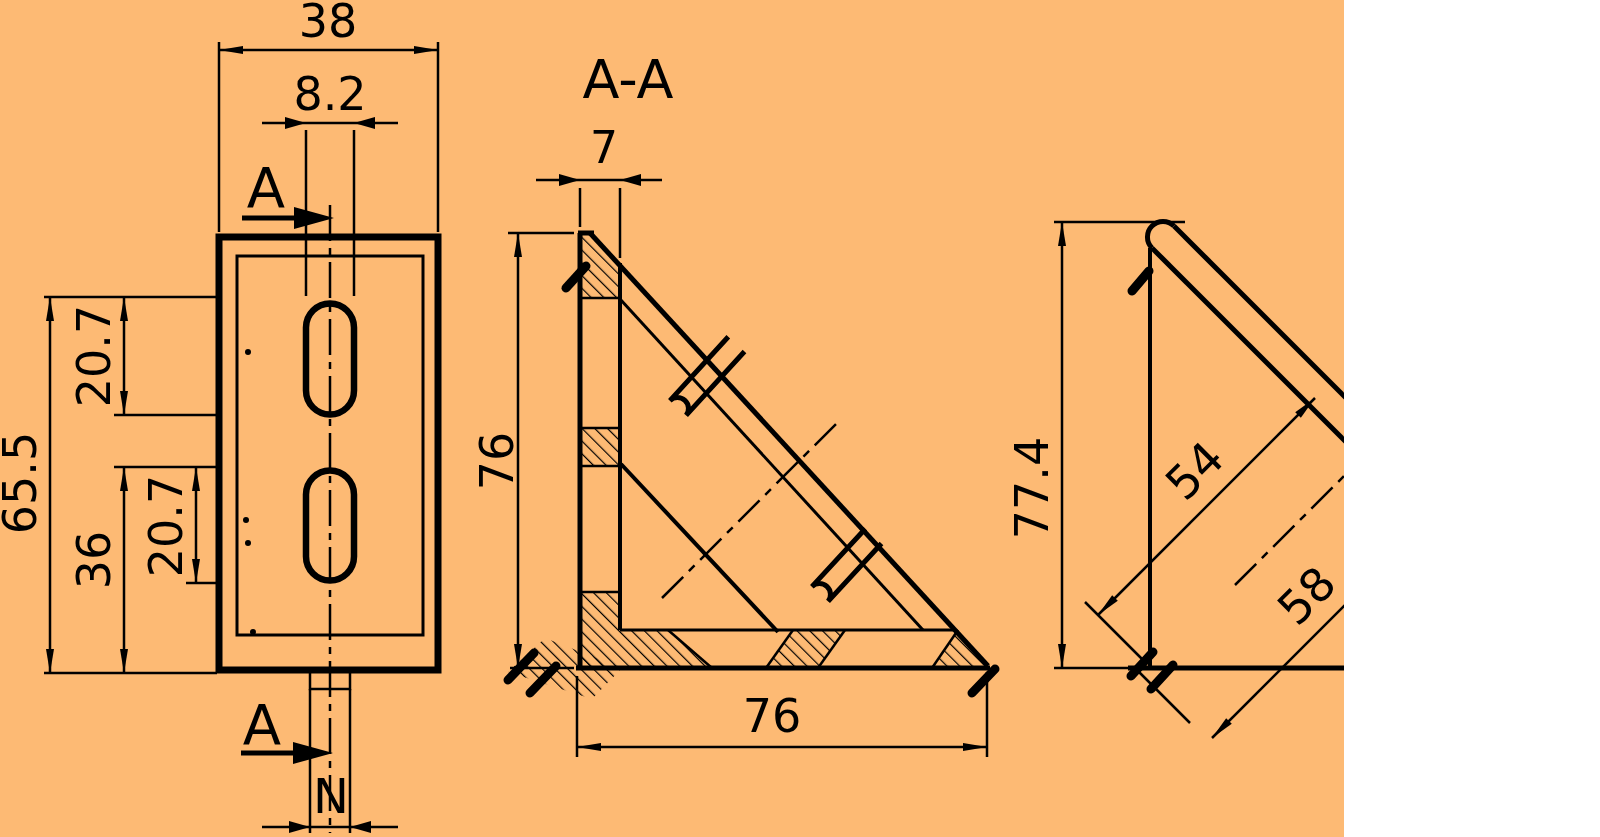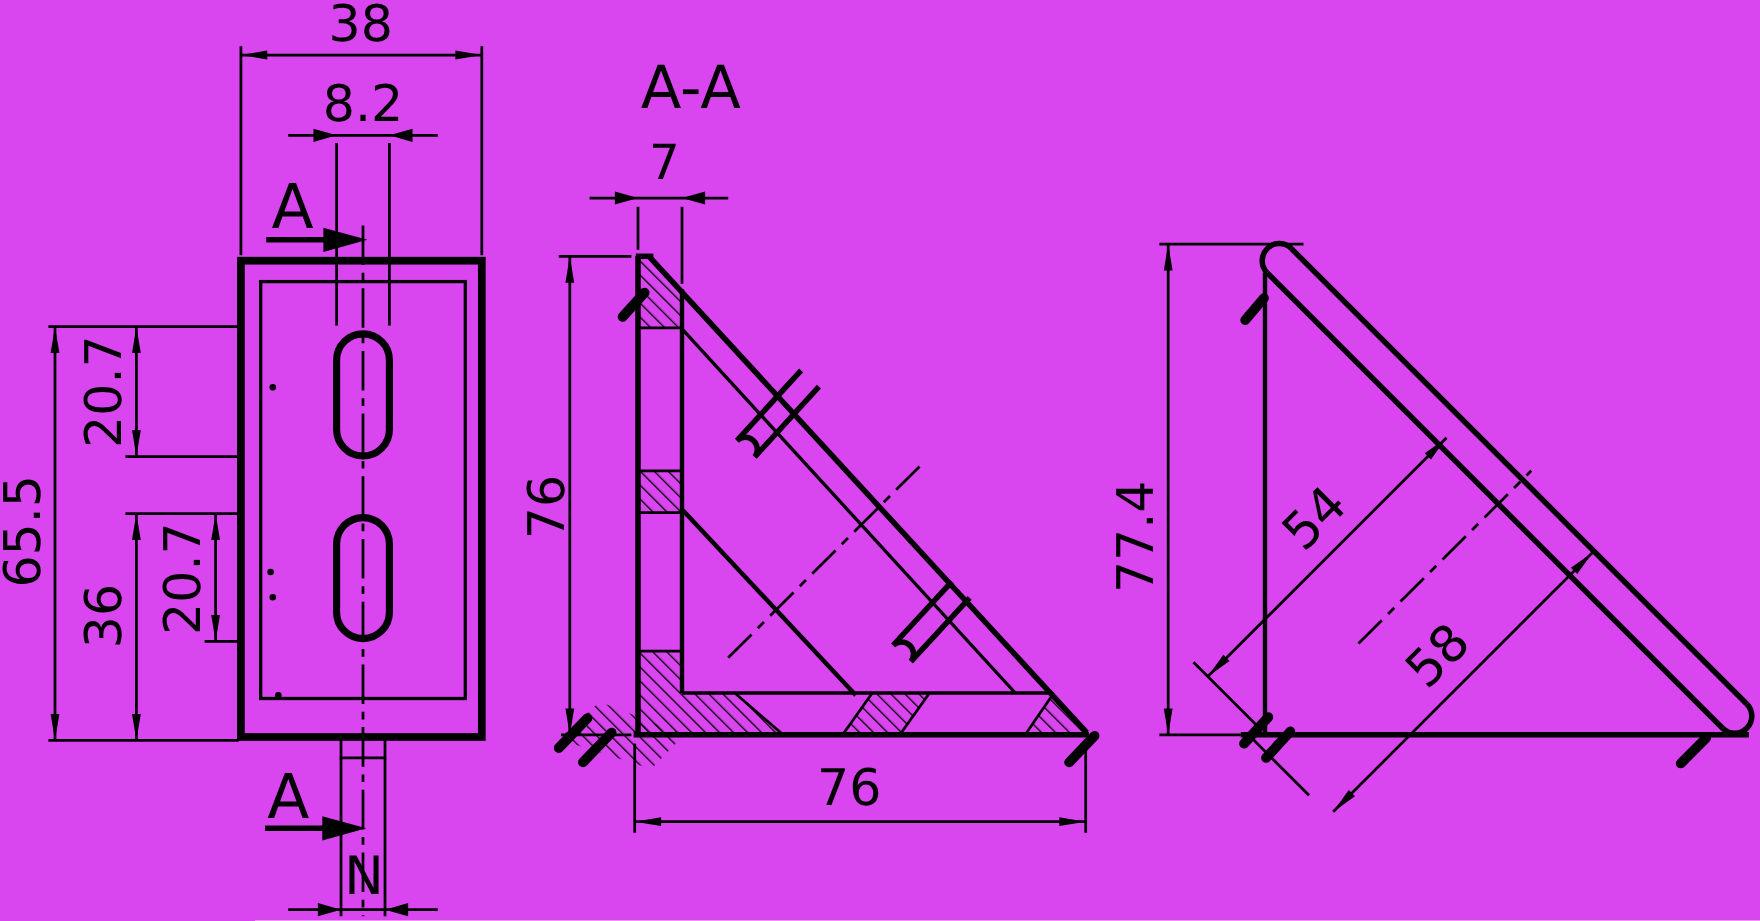--- a/index.html
+++ b/index.html
@@ -1,16 +1,16 @@
 <!DOCTYPE html>
 <html><head>
 <meta charset="utf-8">
 <style>
   html,body{margin:0;padding:0;background:#ffffff;}
-  .stage{width:1600px;height:837px;position:relative;background:#d946ef;overflow:hidden;}
+  .stage{width:1344px;height:837px;position:relative;background:#fdba74;overflow:hidden;}
   svg{display:block;font-family:"DejaVu Sans","Liberation Sans",sans-serif;}
   text{fill:#000;}
 </style>
 </head>
 <body>
 
 <div class="stage">
 <svg width="1600" height="837" viewBox="0 0 1600 837">
   <defs>
     <marker id="arr" markerWidth="26" markerHeight="9" refX="25" refY="4.5" orient="auto-start-reverse" markerUnits="userSpaceOnUse">

